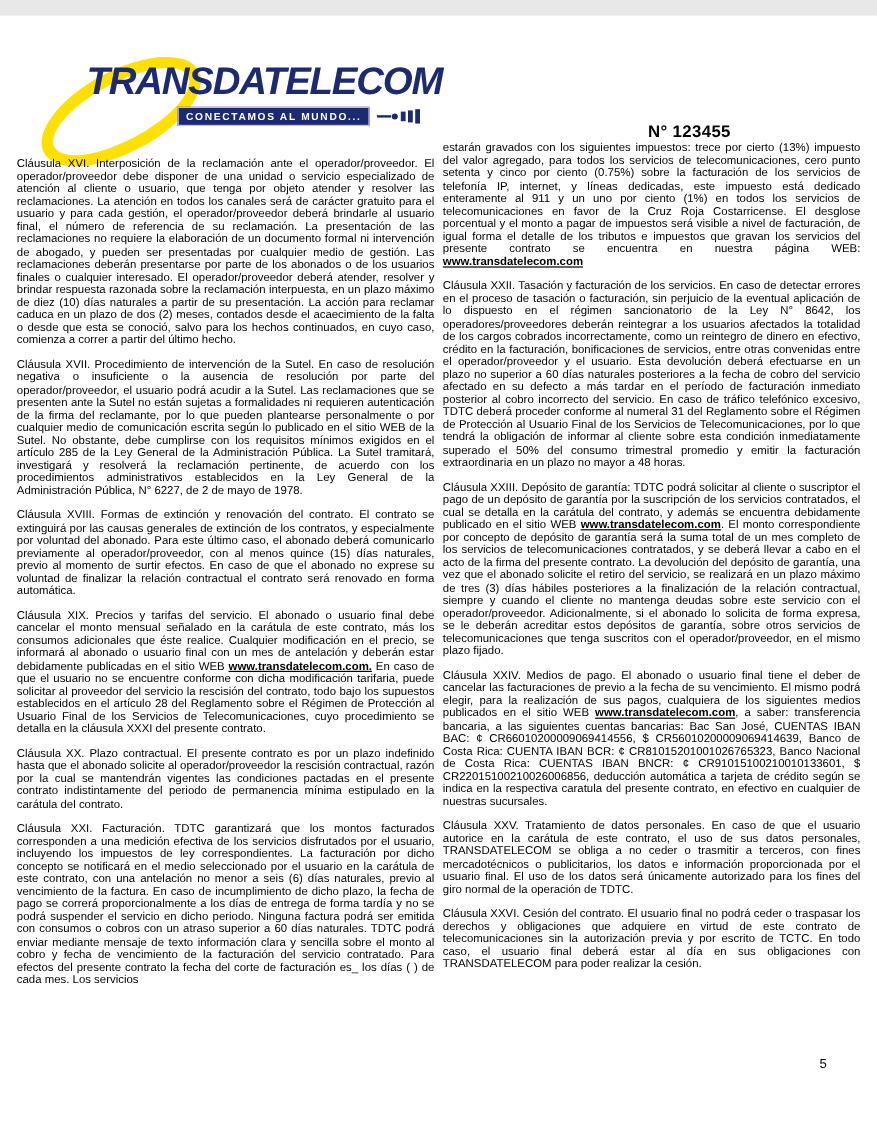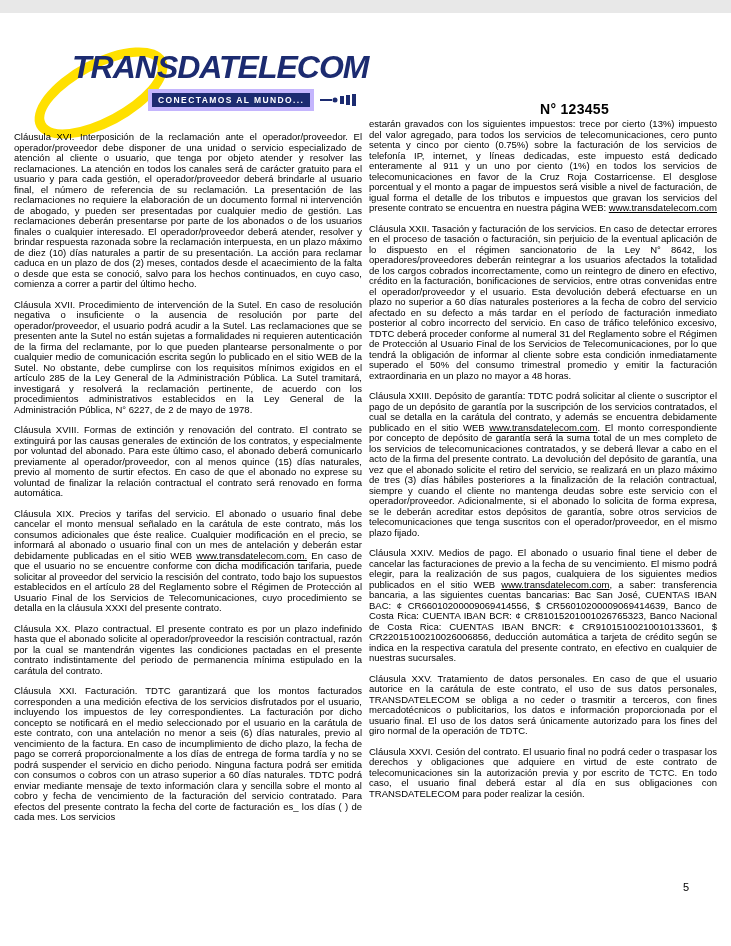--- a/index.html
+++ b/index.html
@@ -19,39 +19,39 @@
     border:10px solid #ffe000;border-radius:50%;
     transform:rotate(-28deg);
   }
   .logo-wordmark{
     position:absolute;left:44px;top:6px;z-index:2;
     font-size:32px;font-weight:bold;font-style:italic;
     letter-spacing:-1px;color:#1c2b70;white-space:nowrap;
   }
   .tagline-row{position:absolute;left:120px;top:46px;z-index:3;display:flex;align-items:center;gap:6px;}
   .logo-tagline{
-    background:#1c2b70;color:#ffffff;border:4px solid #c4b5fd;
+    background:#1c2b70;color:#ffffff;border:1px solid #c4b5fd;
     font-size:8.5px;font-weight:bold;letter-spacing:1.4px;
     padding:2px 6px;white-space:nowrap;
   }
   .plug-icon{display:block;}
   
   .doc-number{
     position:absolute;left:540px;top:88px;
     font-size:14px;font-weight:bold;letter-spacing:.3px;
   }
   
   .columns{
     position:absolute;left:14px;top:106px;width:703px;
     display:flex;gap:7px;
   }
   .col{width:348px;font-size:9.5px;line-height:10.5px;}
   .col.left{padding-top:13px;}
   .col p{margin:0 0 10px 0;text-align:justify;}
-  .link{text-decoration:underline;}
+  .link{text-decoration:underline;font-weight:bold;}
   
   .page-number{position:absolute;left:683px;top:868px;font-size:11px;}
 </style>
 </head>
 <body>
 
 <div class="page">
 
   <div class="logo">
     <div class="logo-ellipse"></div>

